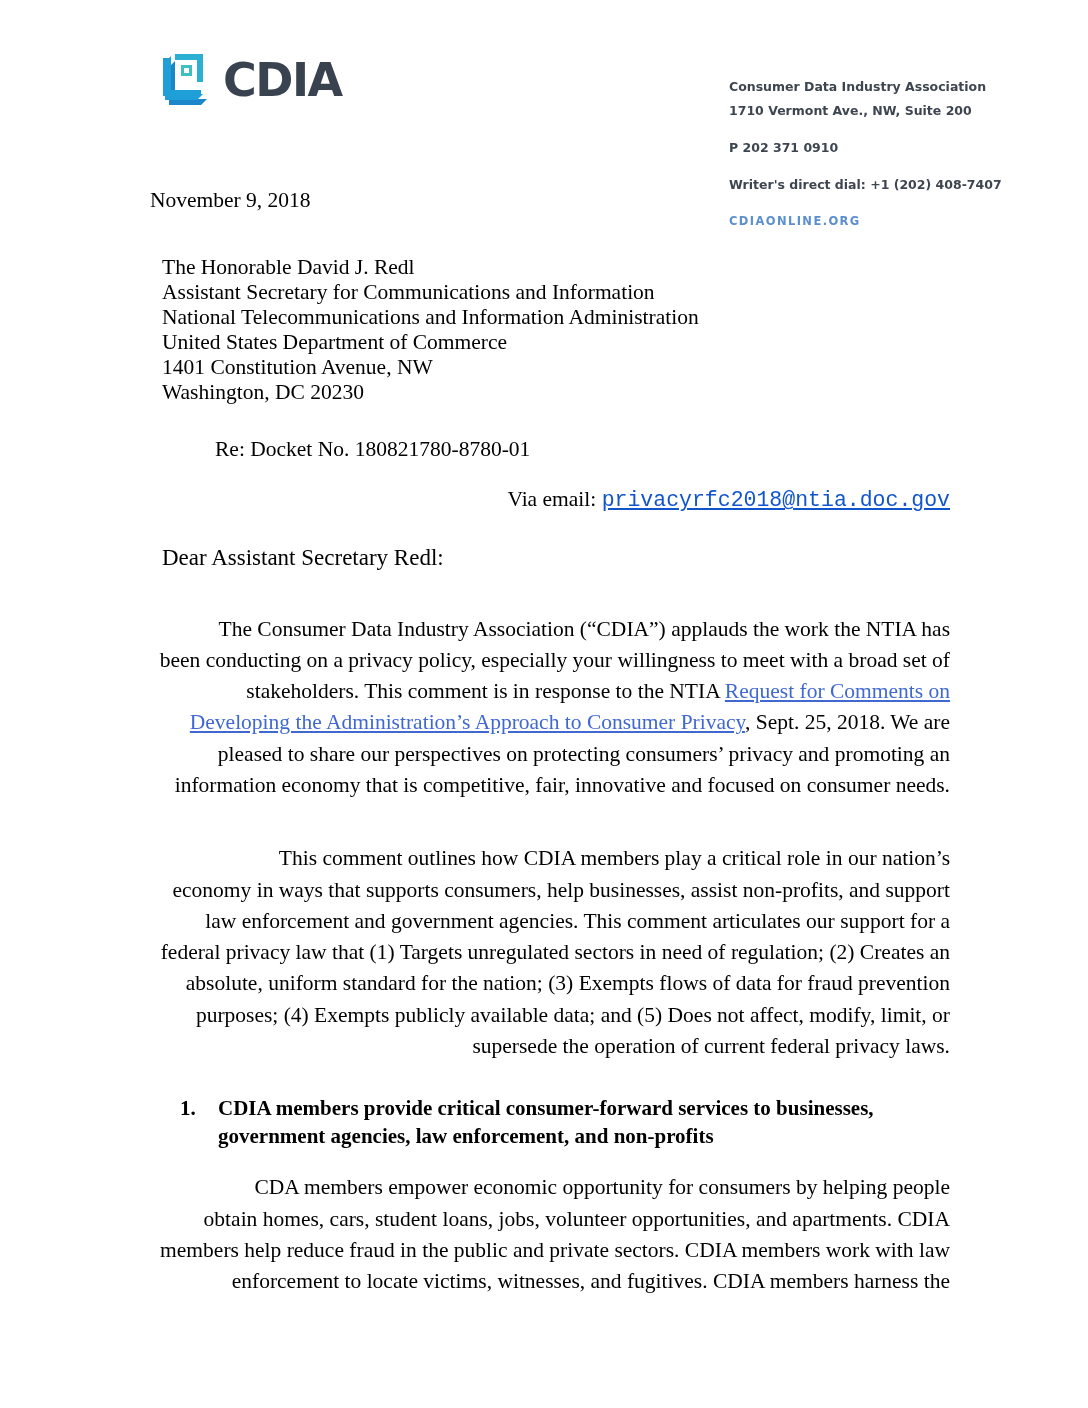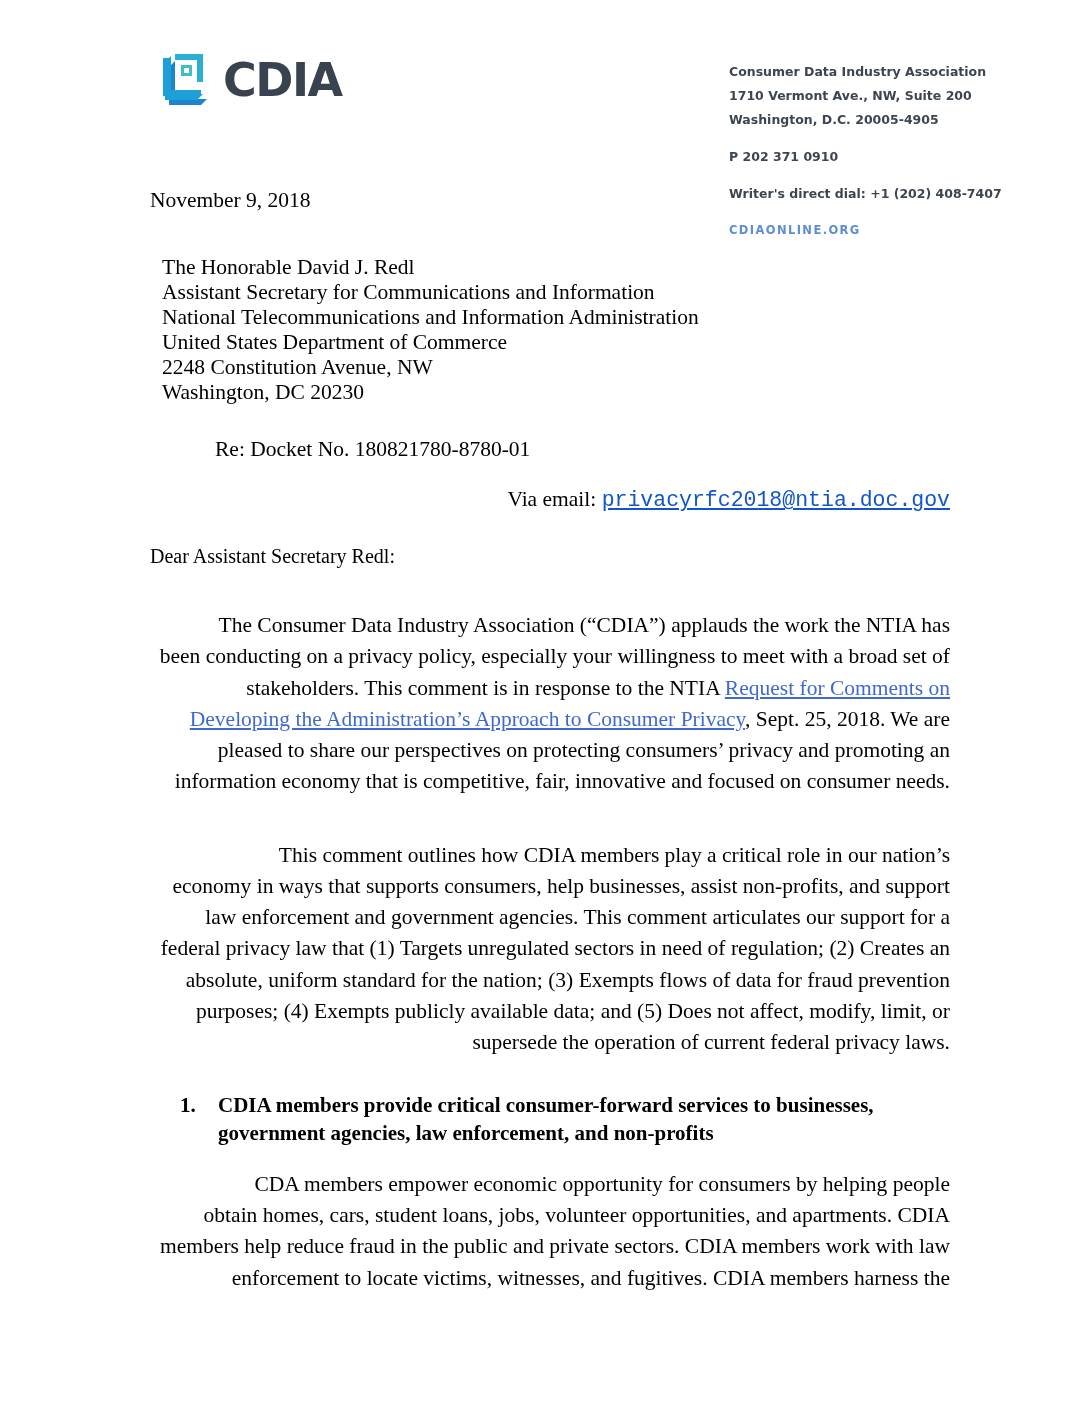--- a/index.html
+++ b/index.html
@@ -48,21 +48,21 @@
     font-size: 46px;
     letter-spacing: -1.5px;
     color: #39424f;
     line-height: 1;
     white-space: nowrap;
   }
 
   .contact-block {
     position: absolute;
     left: 729px;
-    top: 14px;
+    top: 29px;
     width: 320px;
     font-family: "DejaVu Sans", "Liberation Sans", sans-serif;
     font-size: 12.5px;
     font-weight: 700;
     color: #3d4650;
     line-height: 1.92;
   }
   .contact-block .addr-line { white-space: nowrap; }
   .contact-gap { height: 13px; }
   .contact-url {
@@ -97,22 +97,22 @@
     margin: 32px 0 0 65px;
     line-height: 1.2;
   }
   .via-line {
     font-size: 21.5px;
     margin: 24px 0 0 0;
     text-align: right;
     line-height: 1.2;
   }
   .salutation {
-    font-size: 20px;
-    margin: 30px 0 0 0;
+    font-size: 23px;
+    margin: 30px 0 0 12px;
     line-height: 1.2;
   }
 
   .para {
     font-size: 21.5px;
     line-height: 1.455;
     margin: 42px 0 0 0;
     text-align: right;
     text-indent: 64px;
   }
@@ -165,40 +165,39 @@
 
         <rect x="18" y="11" width="11" height="11" fill="#3fbfc4"></rect>
         <rect x="21" y="14" width="5" height="5" fill="#ffffff"></rect>
       </svg>
       <span class="logo-word">CDIA</span>
     </div>
 
     <div class="contact-block">
       <div class="addr-line">Consumer Data Industry Association</div>
       <div class="addr-line">1710 Vermont Ave., NW, Suite 200</div>
-      <div class="addr-line">Washington, D.C. 20005-4905</div>
       <div class="contact-gap"></div>
       <div class="addr-line">P 202 371 0910</div>
       <div class="contact-gap"></div>
       <div class="addr-line">Writer's direct dial: +1 (202) 408-7407</div>
       <div class="contact-gap"></div>
       <div class="contact-url">CDIAONLINE.ORG</div>
     </div>
   </div>
 
   <div class="body-area">
 
     <div class="letter-date">November 9, 2018</div>
 
     <div class="recipient">
       <div>The Honorable David J. Redl</div>
       <div>Assistant Secretary for Communications and Information</div>
       <div>National Telecommunications and Information Administration</div>
       <div>United States Department of Commerce</div>
-      <div>2248 Constitution Avenue, NW</div>
+      <div>1401 Constitution Avenue, NW</div>
       <div>Washington, DC  20230</div>
     </div>
 
     <div class="re-line">Re: Docket No. 180821780-8780-01</div>
 
     <div class="via-line">
       <span>Via email: </span><a class="mail-link" href="#">privacyrfc2018@ntia.doc.gov</a>
     </div>
 
     <div class="salutation">Dear Assistant Secretary Redl:</div>

